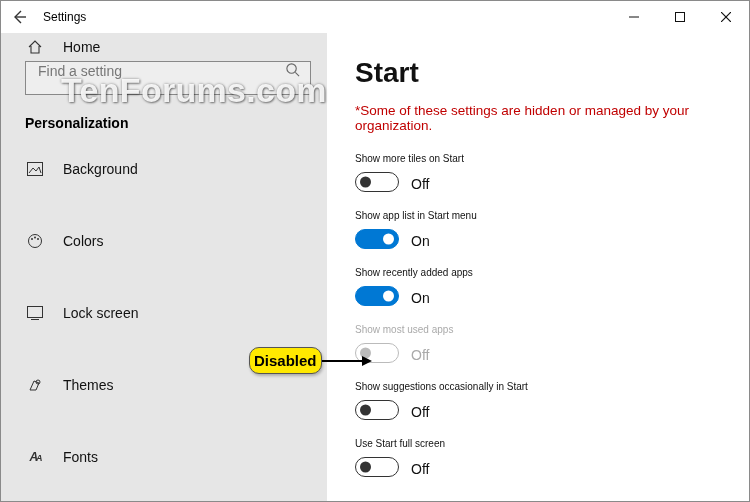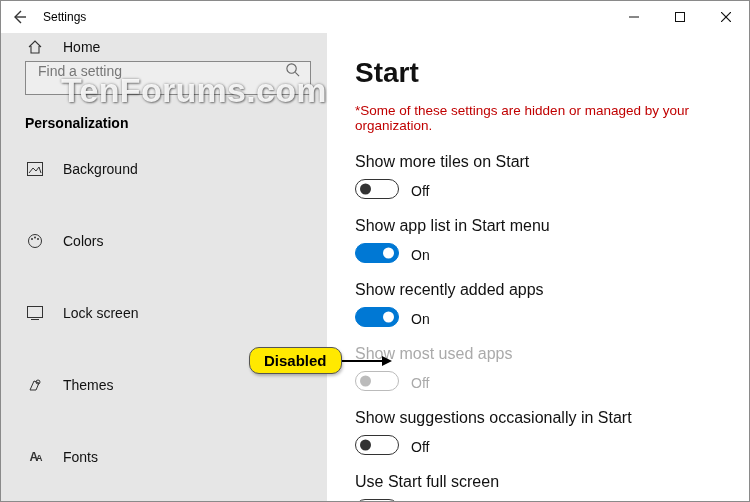--- a/index.html
+++ b/index.html
@@ -50,21 +50,21 @@
   .nav-item.selected::before{
     content:""; position:absolute; left:0; top:6px; bottom:6px; width:4px; background:#0078d4;
   }
   .nav-item.selected { background:#dcdcdc; }
   .content {
     flex:1; padding: 18px 24px 0 28px; overflow:hidden; position:relative;
   }
   h1.page-title { font-weight:600; font-size:28px; margin: 6px 0 14px 0; color:#111; }
   .warning { color:#c00000; font-size:13.5px; margin-bottom: 20px; }
   .setting { margin-bottom: 18px; }
-  .setting-label { font-size:16px; color:#111; margin-bottom:8px; }
+  .setting-label { font-size:10px; color:#111; margin-bottom:8px; }
   .setting.disabled .setting-label, .setting.disabled .toggle-text { color:#aaa; }
   .toggle-row { display:flex; align-items:flex-end; gap:12px; }
   .toggle {
     width:44px; height:20px; border:1px solid #333; border-radius:10px;
     position:relative; background:#fff;
   }
   .toggle .knob{
     width:11px; height:11px; border-radius:50%; background:#333;
     position:absolute; top:50%; transform:translateY(-50%); left:4px;
   }
@@ -81,21 +81,21 @@
     text-shadow: 0 0 3px rgba(0,0,0,0.4), 1px 1px 2px rgba(0,0,0,0.4);
     pointer-events:none; letter-spacing:0.3px;
   }
 
   .callout{
     position:absolute; left:248px; top:346px;
     display:flex; align-items:center; pointer-events:none; z-index:5;
   }
   .bubble{
     background:#ffe900; border:1px solid #555; border-radius:10px;
-    padding:4px 14px; font-weight:700; font-size:15px; color:#000;
+    padding:4px 4px; font-weight:700; font-size:15px; color:#000;
     box-shadow: 1px 2px 3px rgba(0,0,0,0.25);
   }
   .callout svg{ display:block; }
 </style>
 </head>
 <body>
 
 <div class="window">
 
   <div class="titlebar">
@@ -184,21 +184,21 @@
           <span class="nav-icon">
               <svg width="16" height="16" viewBox="0 0 16 16">
                 <path d="M3 13 L7 4 L12 6 L9 13 Z" stroke="#333" fill="none"></path>
                 <circle cx="11" cy="5" r="2" stroke="#333" fill="none"></circle>
               </svg>
             </span>
           <span class="nav-label">Themes</span>
         </div>
         <div class="nav-item">
           <span class="nav-icon">
-              <span style="font-size:12px;font-weight:600;letter-spacing:-2px;">A<span style="font-size:9px;">A</span></span>
+              <span style="font-size:12px;font-weight:600;letter-spacing:-2px;font-style:italic;">A<span style="font-size:9px;">A</span></span>
             </span>
           <span class="nav-label">Fonts</span>
         </div>
         <div class="nav-item selected">
           <span class="nav-icon">
               <svg width="14" height="14" viewBox="0 0 14 14">
                 <rect x="0" y="0" width="6" height="6" fill="#333"></rect>
                 <rect x="8" y="0" width="6" height="6" fill="#333"></rect>
                 <rect x="0" y="8" width="6" height="6" fill="#333"></rect>
                 <rect x="8" y="8" width="6" height="6" fill="#333"></rect>

